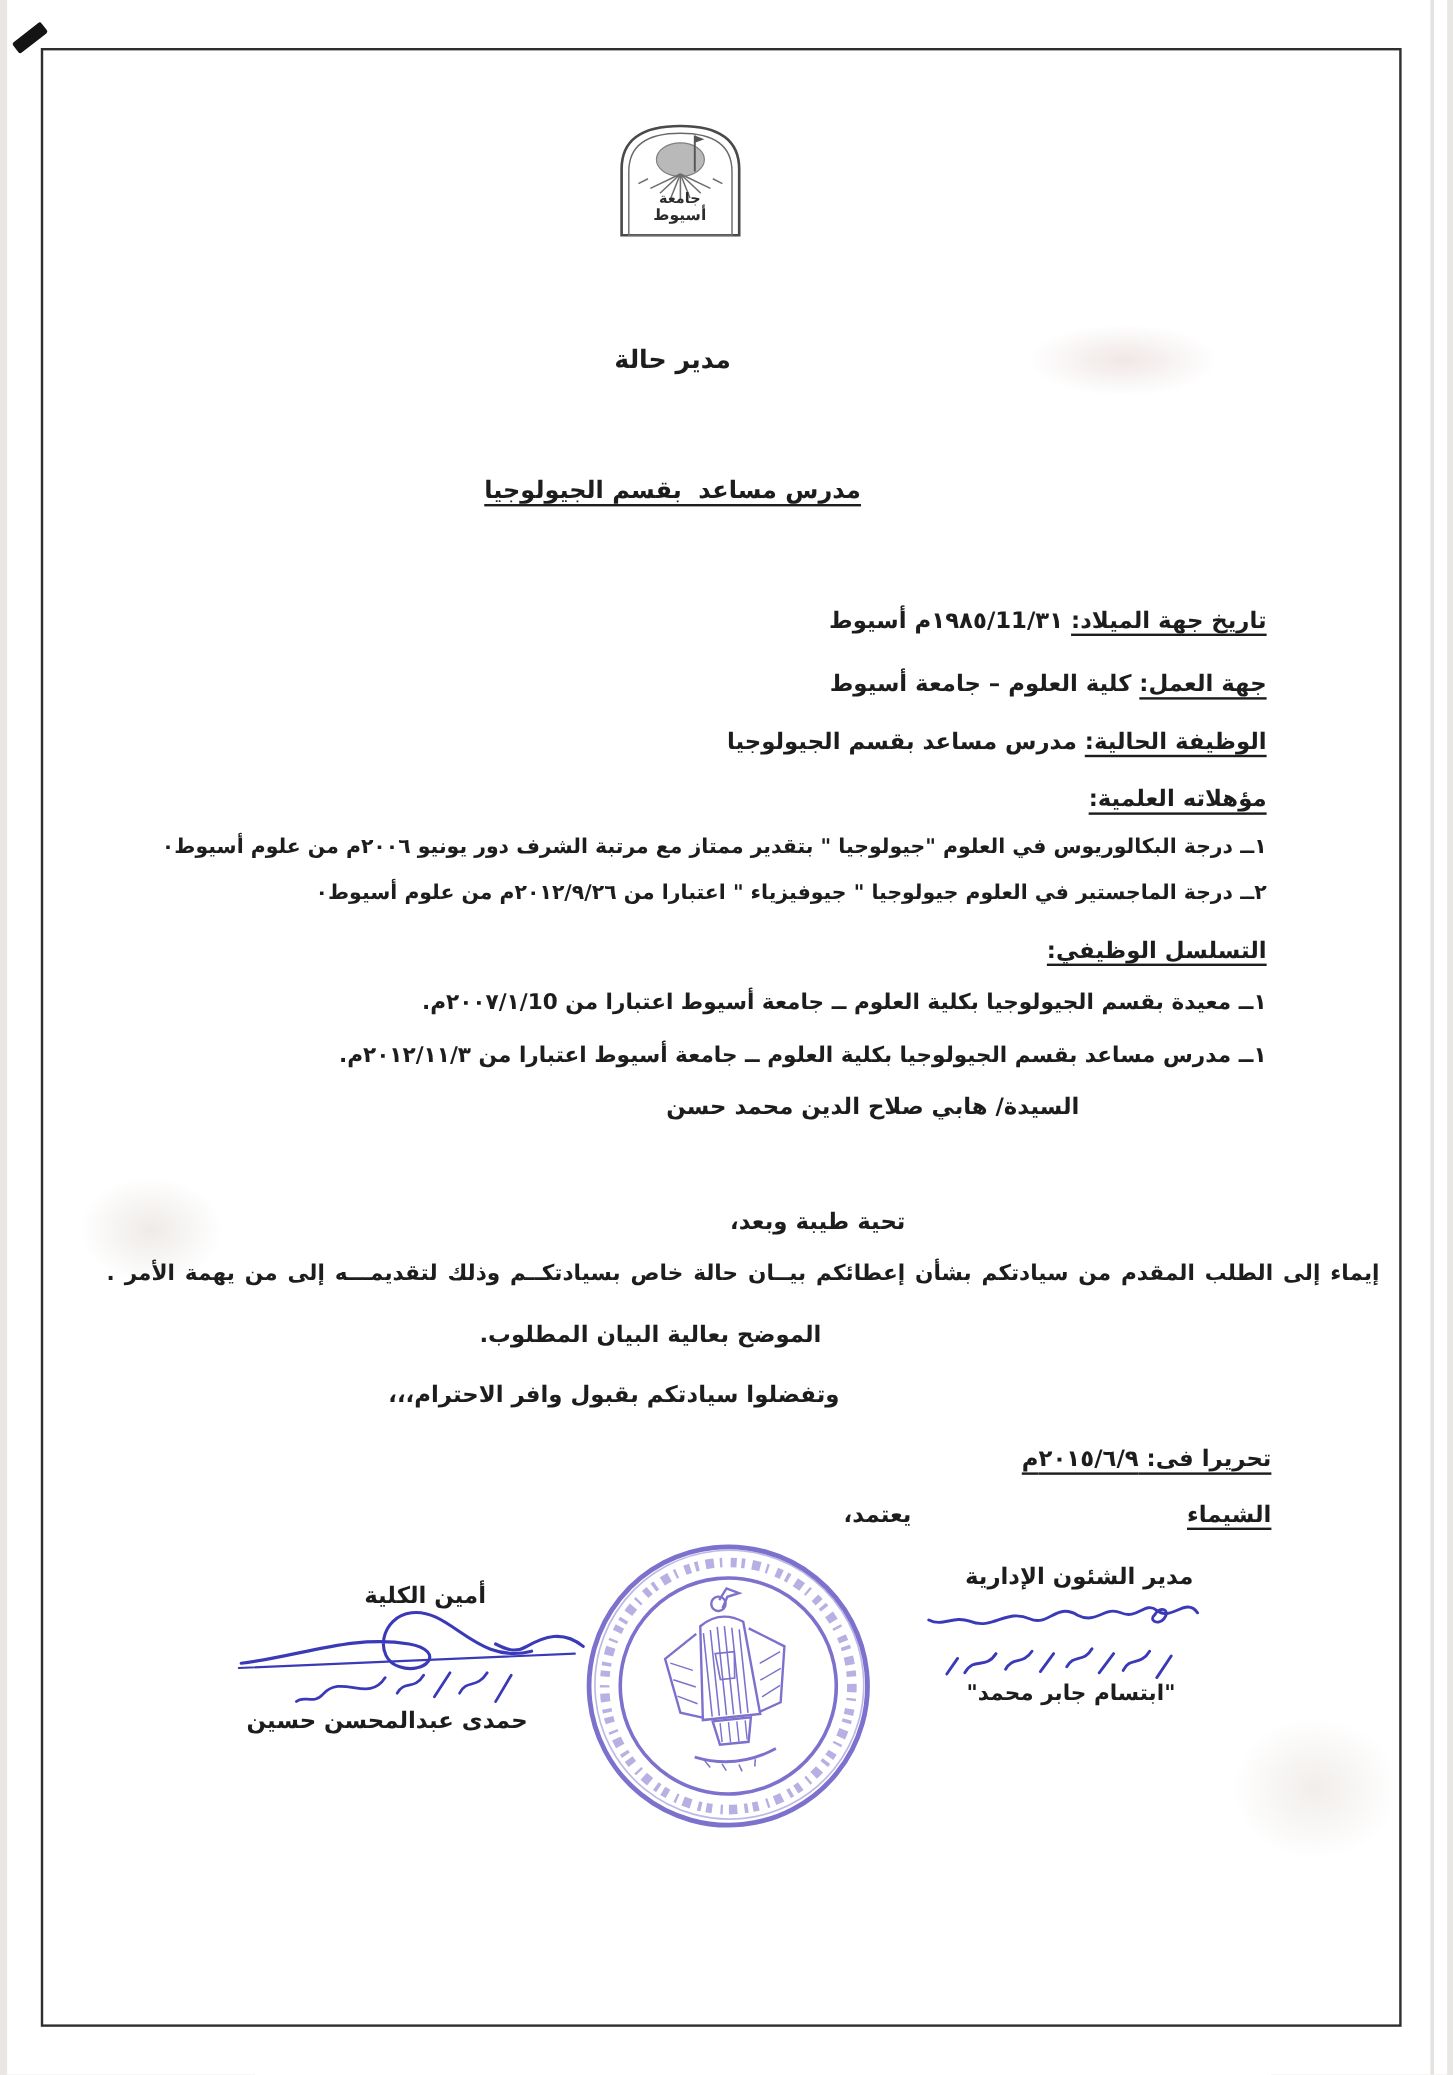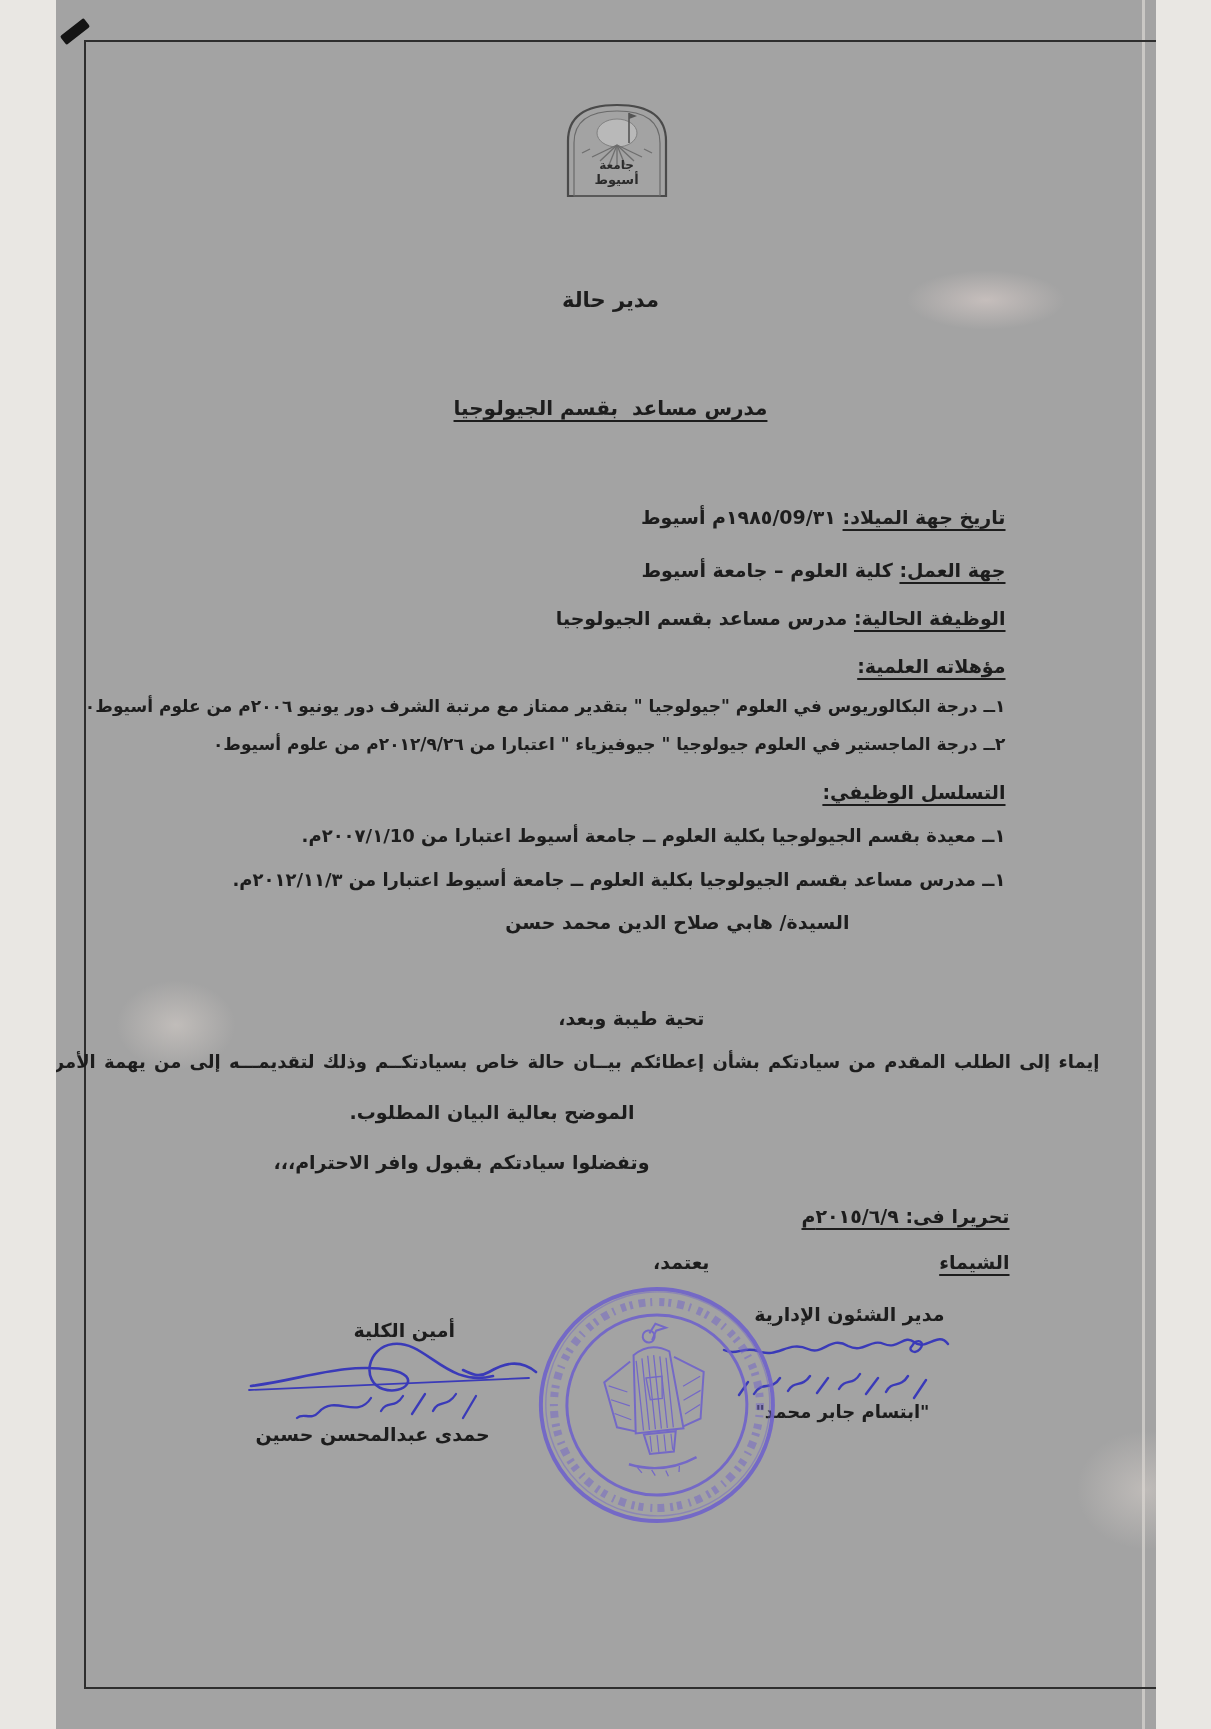--- a/index.html
+++ b/index.html
@@ -1,20 +1,20 @@
 <!DOCTYPE html>
 <html lang="ar" dir="rtl"><head>
 <meta charset="utf-8">
 <style>
   html,body{margin:0;padding:0;background:#e9e7e3;}
   .page{
     position:relative;
-    width:1100px;height:1729px;
+    width:1200px;height:1729px;
     margin:0 auto;
-    background:#a3a3a3;
+    background:#ffffff;
     overflow:hidden;
     direction:rtl;
     font-family:"DejaVu Sans", sans-serif;
     color:#1d1d1d;
   }
   .border-frame{
     position:absolute;left:28px;top:40px;width:1130px;height:1645px;
     border:2px solid #2e2e2e;
   }
   .scan-edge{position:absolute;right:11px;top:0;width:3px;height:100%;background:#d8d5d1;opacity:.7;}
@@ -81,21 +81,21 @@
         <line x1="82" y1="50" x2="90" y2="54"></line>
       </g>
     </svg>
     <div class="logo-word logo-w1">جامعة</div>
     <div class="logo-word logo-w2">أسيوط</div>
   </div>
 
   <div class="line fs21 center-block" style="top:285px">مدير حالة</div>
   <div class="line fs20 center-block u" style="top:393px">مدرس مساعد  بقسم الجيولوجيا</div>
 
-  <div class="line fs19" style="top:503px;right:150px"><span class="u">تاريخ جهة الميلاد:</span><span> ١٩٨٥/09/٣١م أسيوط</span></div>
+  <div class="line fs19" style="top:503px;right:150px"><span class="u">تاريخ جهة الميلاد:</span><span> ١٩٨٥/11/٣١م أسيوط</span></div>
   <div class="line fs19" style="top:556px;right:150px"><span class="u">جهة العمل:</span><span> كلية العلوم – جامعة أسيوط</span></div>
   <div class="line fs19" style="top:604px;right:150px"><span class="u">الوظيفة الحالية:</span><span> مدرس مساعد بقسم الجيولوجيا</span></div>
 
   <div class="line fs19 u" style="top:652px;right:150px">مؤهلاته العلمية:</div>
   <div class="line fs17" style="top:694px;right:150px">١ــ درجة البكالوريوس في العلوم "جيولوجيا " بتقدير ممتاز مع مرتبة الشرف دور يونيو ٢٠٠٦م من علوم أسيوط٠</div>
   <div class="line fs17" style="top:732px;right:150px">٢ــ درجة الماجستير في العلوم جيولوجيا " جيوفيزياء " اعتبارا من ٢٠١٢/٩/٢٦م من علوم أسيوط٠</div>
 
   <div class="line fs19 u" style="top:778px;right:150px">التسلسل الوظيفي:</div>
   <div class="line fs18" style="top:822px;right:150px">١ــ معيدة بقسم الجيولوجيا بكلية العلوم ــ جامعة أسيوط اعتبارا من ٢٠٠٧/١/10م.</div>
   <div class="line fs18" style="top:866px;right:150px">١ــ مدرس مساعد بقسم الجيولوجيا بكلية العلوم ــ جامعة أسيوط اعتبارا من ٢٠١٢/١١/٣م.</div>

